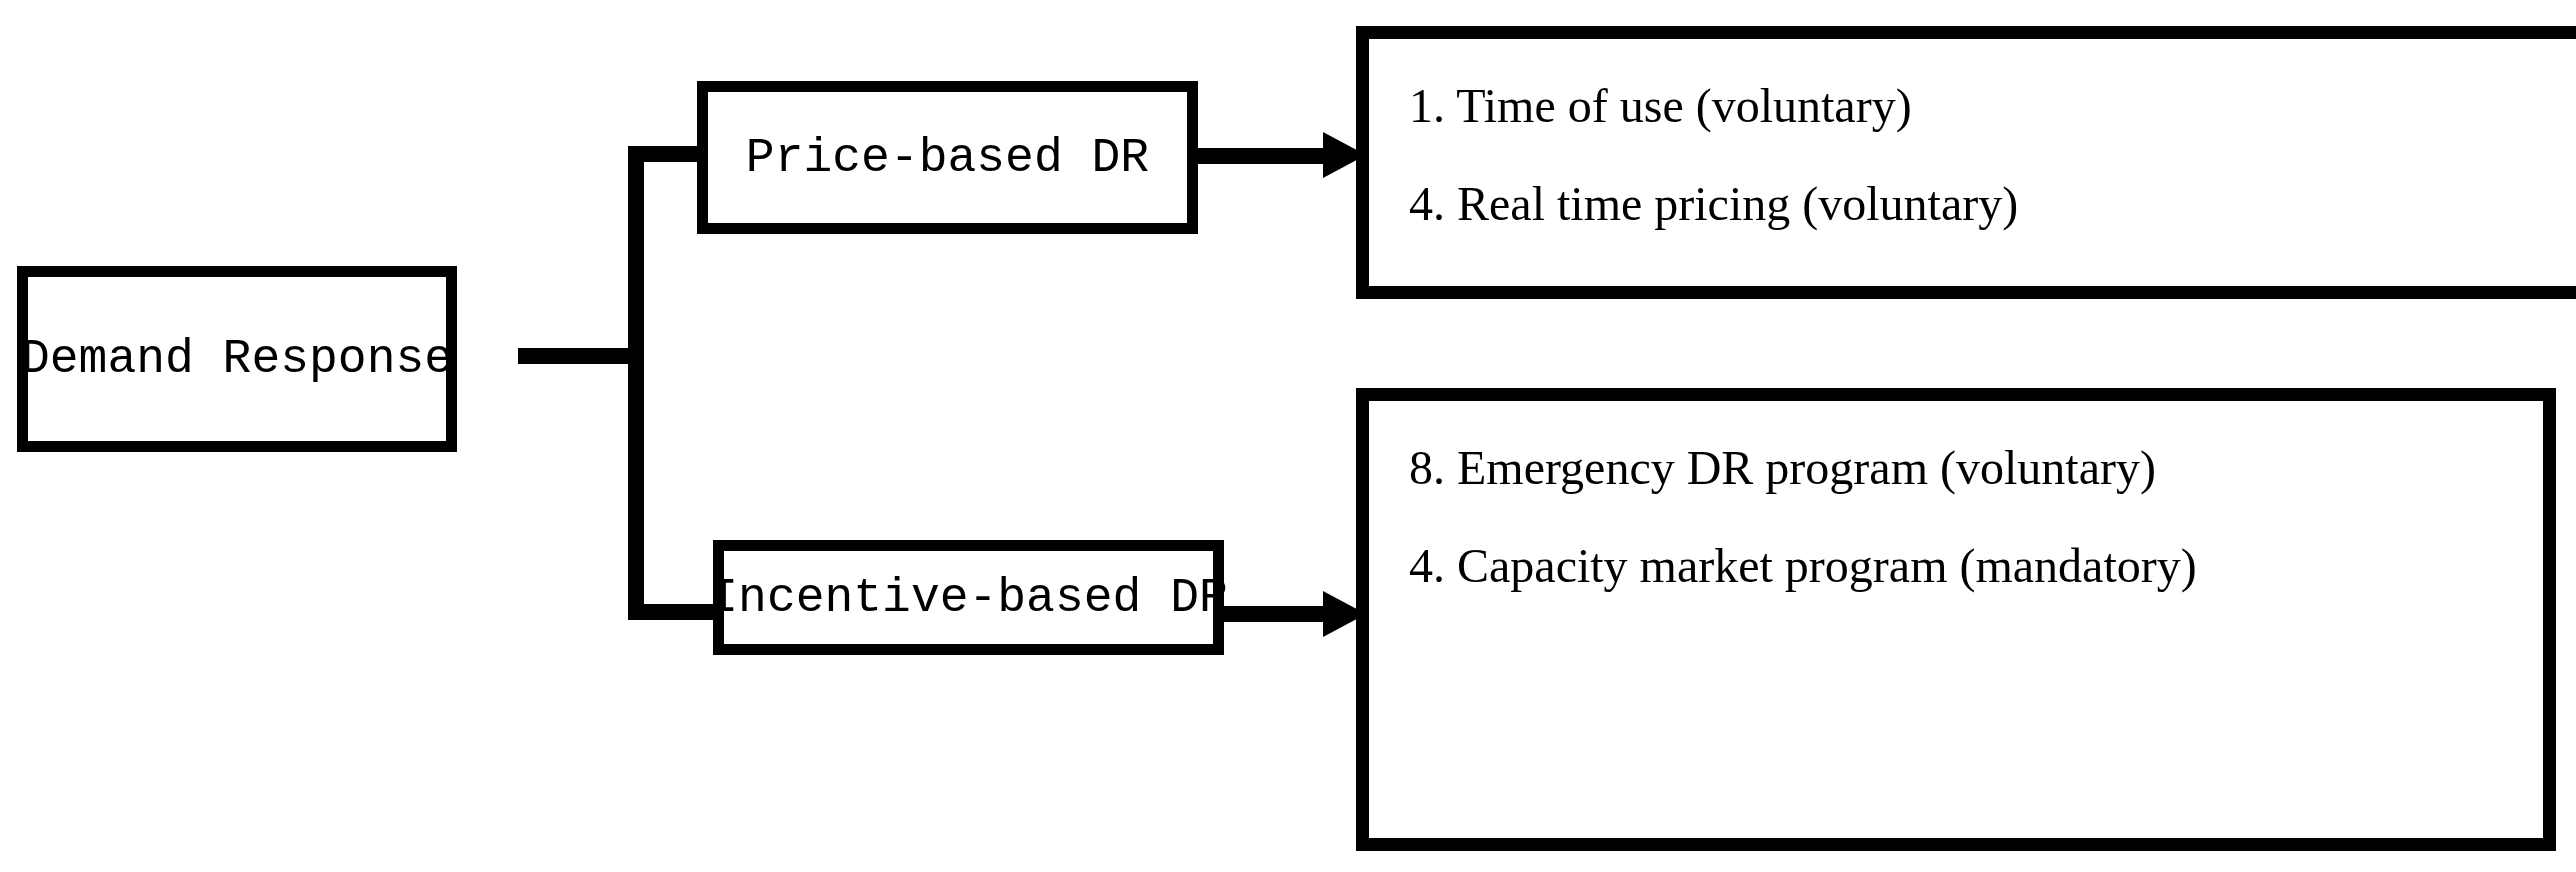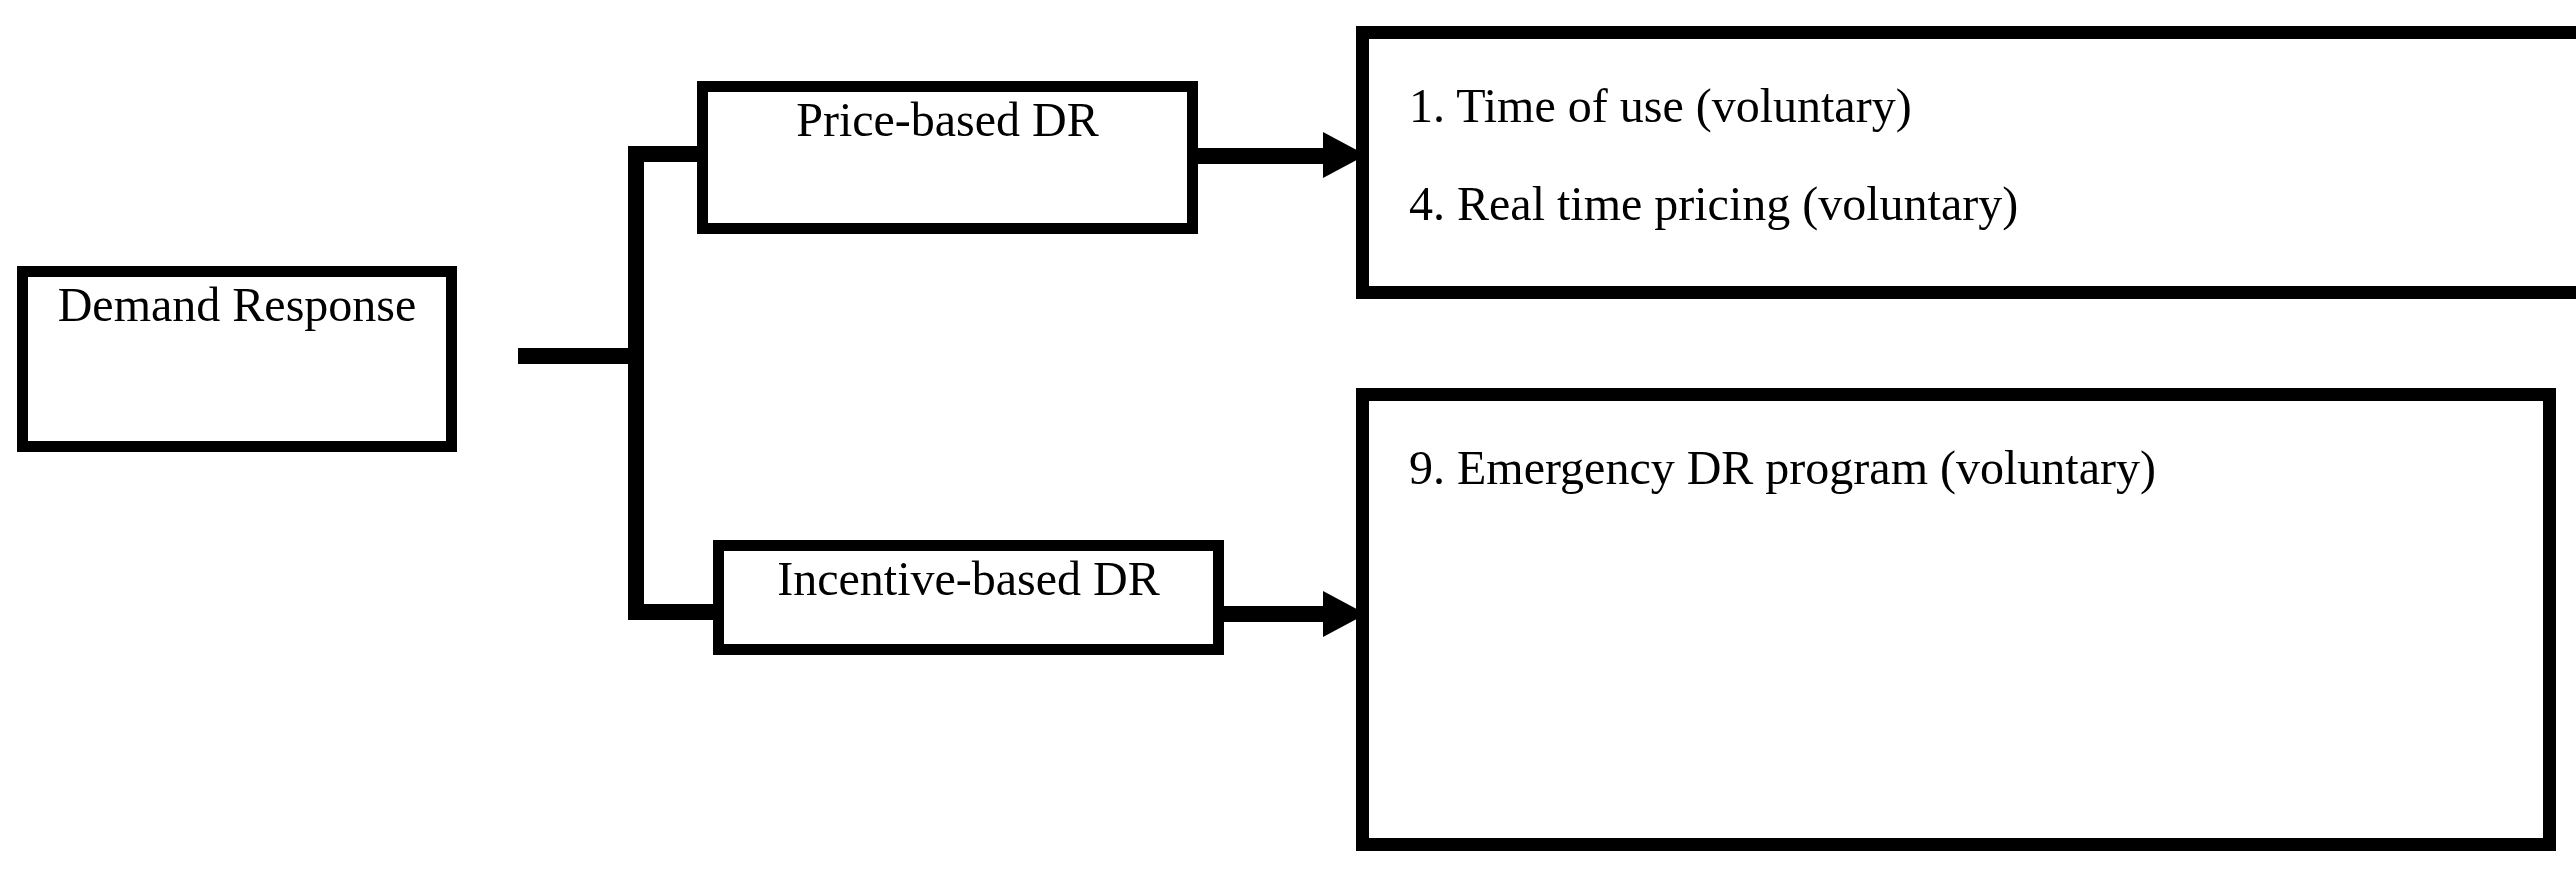--- a/index.html
+++ b/index.html
@@ -16,24 +16,25 @@
     color: #000000;
     overflow: hidden;
   }
   
   .node {
     position: absolute;
     box-sizing: border-box;
     background: #ffffff;
     border: 11.8px solid #000000;
     display: flex;
-    align-items: flex-start;
+    align-items: center;
     justify-content: center;
     font-size: 48px;
     white-space: nowrap;
+    font-family: Liberation Mono, monospace;
   }
   .node--root      { left: 17px;  top: 266px; width: 440px; height: 186px; }
   .node--price     { left: 697px; top: 81px; width: 501px; height: 153px; }
   .node--incentive { left: 713px; top: 540px; width: 511px; height: 115px; }
   
   .listbox {
     position: absolute;
     box-sizing: border-box;
     background: #ffffff;
     border: 13.2px solid #000000;
@@ -93,17 +94,18 @@
   <div class="node node--incentive">
     <span>Incentive-based DR</span>
   </div>
 
   <div class="listbox listbox--top">
     <span class="list-item"><span>1. Time of use (voluntary)</span><span class="big-paren"></span></span>
     <span class="list-item"><span>4. Real time pricing (voluntary)</span><span class="big-paren"></span></span>
   </div>
 
   <div class="listbox listbox--bottom">
-    <span class="list-item"><span>9. Emergency DR program (voluntary)</span><span class="big-paren"></span></span>
+    <span class="list-item"><span>8. Emergency DR program (voluntary)</span><span class="big-paren"></span></span>
+    <span class="list-item"><span>4. Capacity market program (mandatory)</span><span class="big-paren"></span></span>
   </div>
 
 </div>
 
 
 </body></html>

